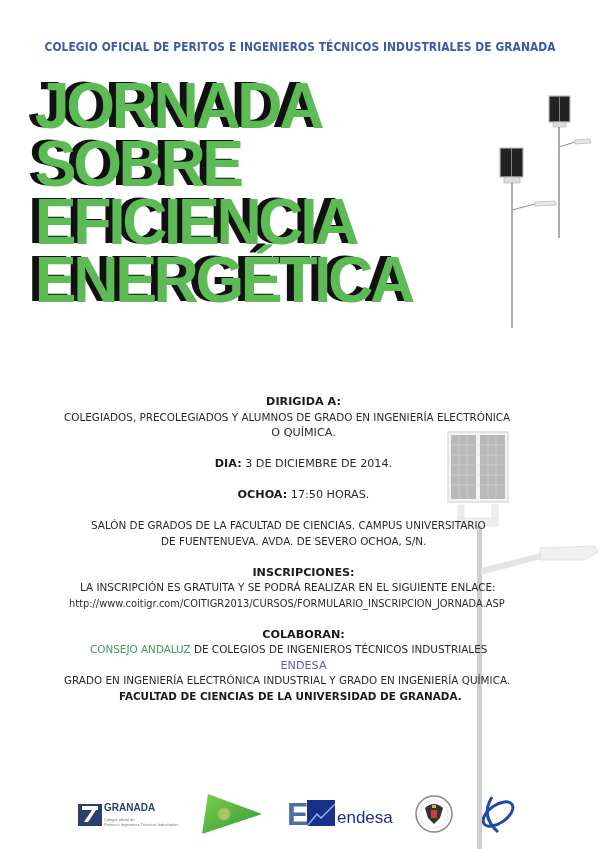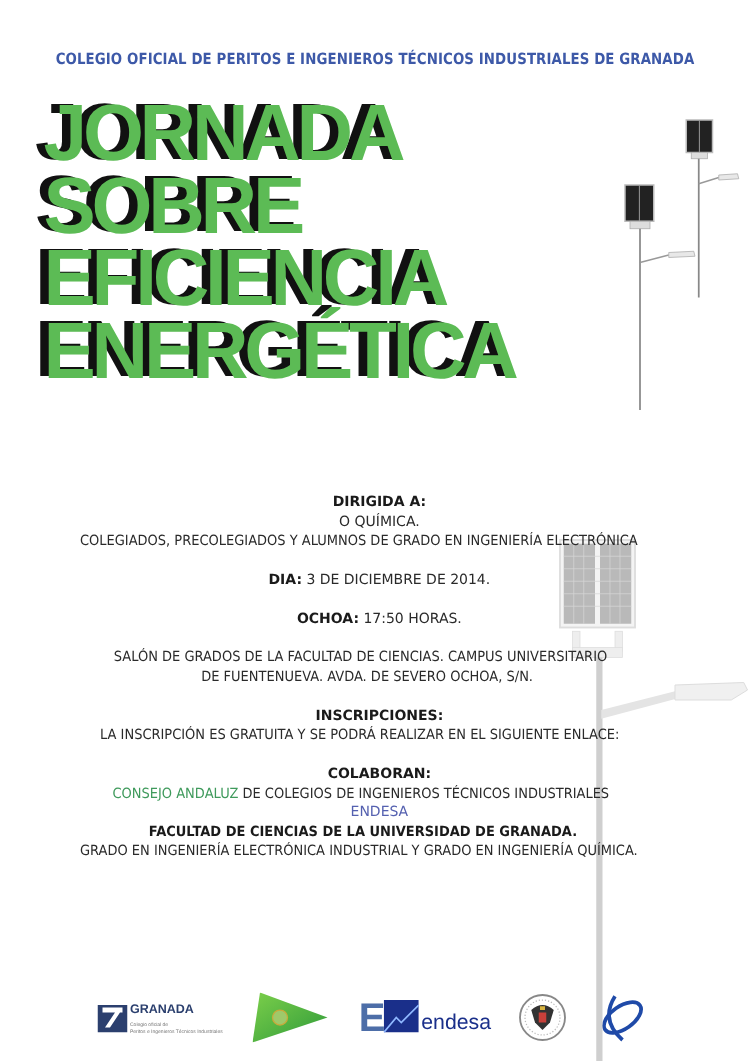--- a/index.html
+++ b/index.html
@@ -81,43 +81,44 @@
   <rect x="52" y="75" width="6" height="16" fill="#eee" stroke="#ddd" stroke-width="0.6"></rect>
   <rect x="18" y="88" width="40" height="8" fill="#eee" stroke="#ddd" stroke-width="0.6"></rect>
   <rect x="37" y="96" width="5" height="323" fill="#cfcfcf"></rect>
   <path d="M41 138 L100 123 L101 129 L41 145 Z" fill="#e4e4e4"></path>
   <path d="M100 118 L155 116 L158 122 L145 130 L100 130 Z" fill="#f0f0f0" stroke="#ddd" stroke-width="0.8"></path>
 </svg>
 
 <div class="body">
   <div class="sec">
     <div class="lbl">DIRIGIDA A:</div>
+    <div><span class="sq">COLEGIADOS, PRECOLEGIADOS Y ALUMNOS DE GRADO EN INGENIERÍA ELECTRÓNICA</span></div>
     <div>O QUÍMICA.</div>
-    <div><span class="sq">COLEGIADOS, PRECOLEGIADOS Y ALUMNOS DE GRADO EN INGENIERÍA ELECTRÓNICA</span></div>
   </div>
   <div class="sec">
     <span class="lbl">DIA:</span><span> 3 DE DICIEMBRE DE 2014.</span>
   </div>
   <div class="sec">
     <span class="lbl">OCHOA:</span><span> 17:50 HORAS.</span>
   </div>
   <div class="sec">
     <div><span class="sq">SALÓN DE GRADOS DE LA FACULTAD DE CIENCIAS. CAMPUS UNIVERSITARIO</span></div>
     <div><span class="sq">DE FUENTENUEVA. AVDA. DE SEVERO OCHOA, S/N.</span></div>
   </div>
   <div class="sec">
     <div class="lbl">INSCRIPCIONES:</div>
     <div><span class="sq">LA INSCRIPCIÓN ES GRATUITA Y SE PODRÁ REALIZAR EN EL SIGUIENTE ENLACE:</span></div>
+    <div><span class="sq url">http://www.coitigr.com/COITIGR2013/CURSOS/FORMULARIO_INSCRIPCION_JORNADA.ASP</span></div>
   </div>
   <div class="sec">
     <div class="lbl">COLABORAN:</div>
     <div><span class="sq"><span class="green">CONSEJO ANDALUZ</span><span> DE COLEGIOS DE INGENIEROS TÉCNICOS INDUSTRIALES</span></span></div>
     <div class="blue">ENDESA</div>
+    <div><span class="sq">GRADO EN INGENIERÍA ELECTRÓNICA INDUSTRIAL Y GRADO EN INGENIERÍA QUÍMICA.</span></div>
     <div><span class="sq bold">FACULTAD DE CIENCIAS DE LA UNIVERSIDAD DE GRANADA.</span></div>
-    <div><span class="sq">GRADO EN INGENIERÍA ELECTRÓNICA INDUSTRIAL Y GRADO EN INGENIERÍA QUÍMICA.</span></div>
   </div>
 </div>
 
 <div class="logos">
   <div class="logo" style="left:78px;top:10px;width:110px;height:32px;">
     <svg width="24" height="22" viewBox="0 0 24 22" style="position:absolute;left:0;top:4px">
       <rect width="24" height="22" fill="#2b3f6e"></rect>
       <path d="M4 6 L14 6 L6 18 L10 18 L18 6 L20 6 L20 2 L4 2 Z" fill="#fff"></path>
     </svg>
     <span style="position:absolute;left:26px;top:2px;font-family:'Liberation Sans',sans-serif;font-weight:bold;font-size:10px;color:#2b3f6e;">GRANADA</span>

